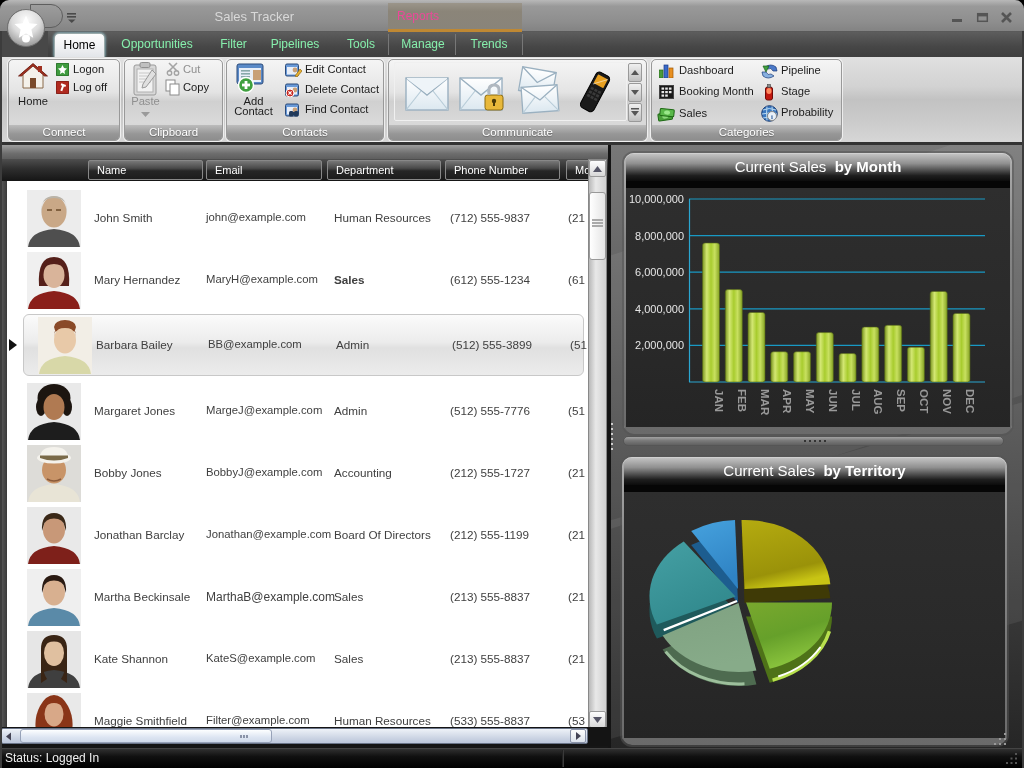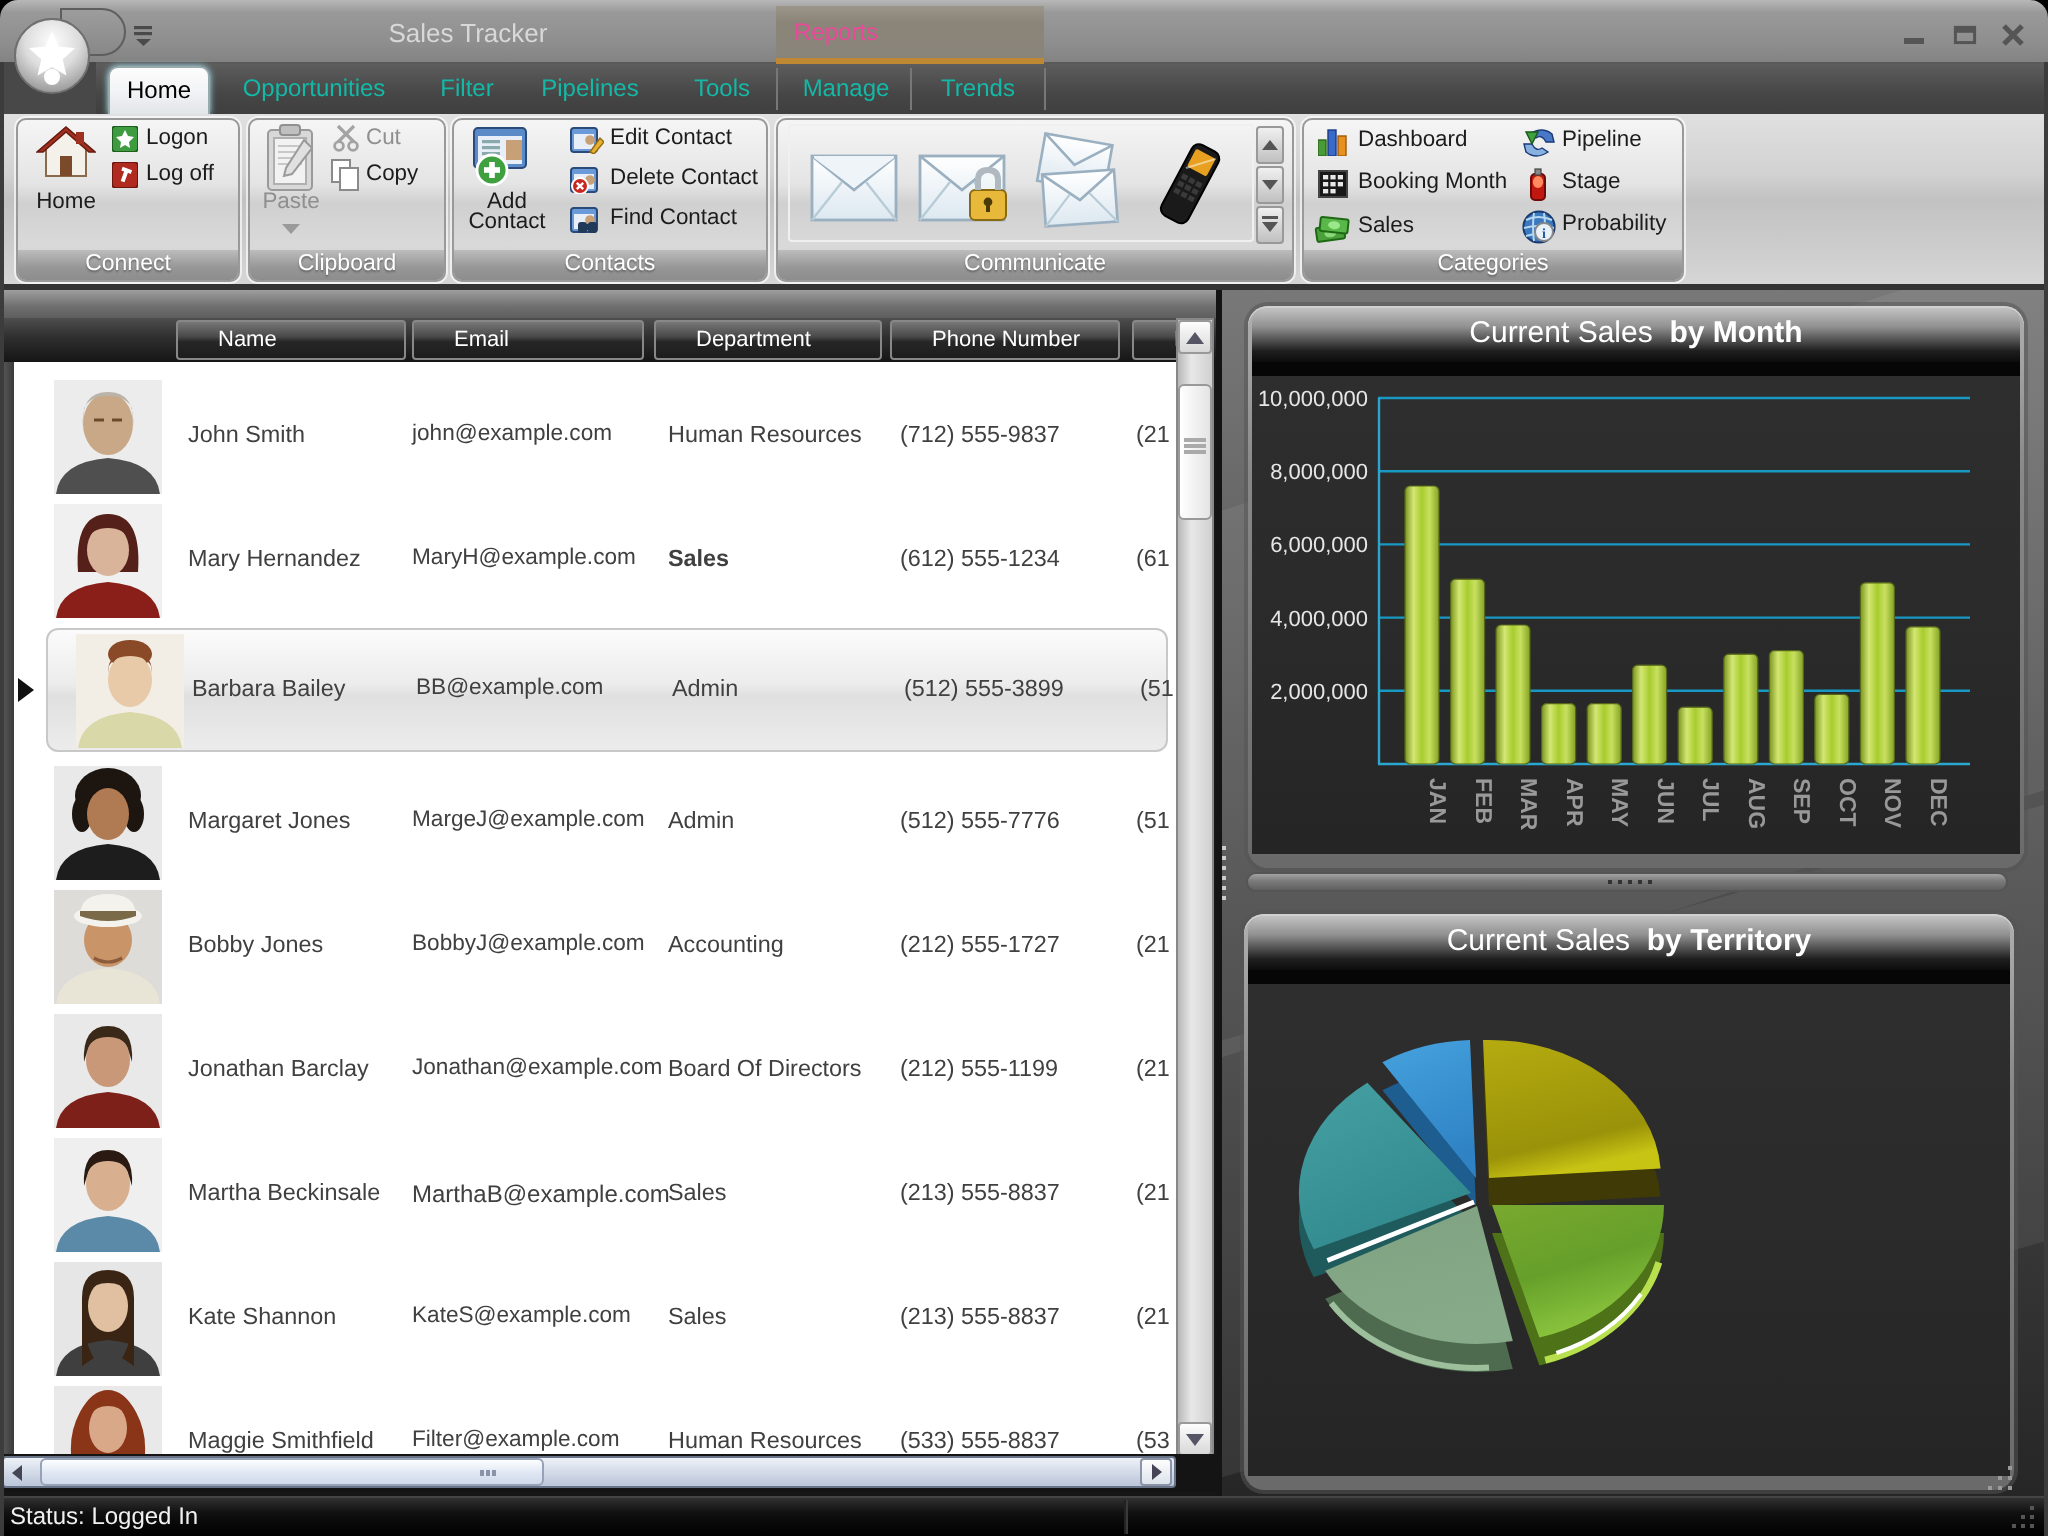--- a/index.html
+++ b/index.html
@@ -2,36 +2,36 @@
 <html><head><meta charset="utf-8"><style>
 *{margin:0;padding:0;box-sizing:border-box}
 body{width:1024px;height:768px;overflow:hidden;font-family:"Liberation Sans",sans-serif;background:#000;position:relative}
 .abs{position:absolute}
 #titlebar{position:absolute;left:0;top:0;width:1024px;height:32px;background:linear-gradient(#b8b8b8,#999 20%,#8e8e8e 70%,#838383);border-radius:9px 9px 0 0;border-bottom:1px solid #5a5a5a}
 #tabstrip{position:absolute;left:0;top:32px;width:1024px;height:25px;background:linear-gradient(#5d5d5d,#464646 60%,#3f3f3f)}
 #ribbon{position:absolute;left:0;top:57px;width:1024px;height:88px;background:linear-gradient(#e0e0e0,#d2d2d2 35%,#c2c2c2 50%,#cbcbcb 75%,#d6d6d6);border-bottom:3px solid #333}
 .grp{position:absolute;top:59px;height:82px;border:1px solid #999;border-radius:5px;background:linear-gradient(#f5f5f5,#e4e4e4 40%,#d0d0d0 52%,#d9d9d9 78%,#cfcfcf);box-shadow:0 0 0 1px rgba(255,255,255,.65)}
 .grplbl{position:absolute;left:0;bottom:0;width:100%;height:15px;border-radius:0 0 4px 4px;background:linear-gradient(#bcbcbc,#969696 60%,#8d8d8d);color:#fff;font-size:11.5px;text-align:center;line-height:14px;text-shadow:0 1px 1px #666}
 .rtxt{position:absolute;font-size:11.2px;color:#1c1c1c;white-space:nowrap}
-.tab{position:absolute;top:33px;font-size:12px;color:#14b8a6;text-align:center}
+.tab{position:absolute;top:33px;font-size:12px;color:#86efac;text-align:center}
 .ct{position:absolute;font-size:11.7px;color:#404040;white-space:nowrap}
-.hc{position:absolute;top:160px;height:20px;background:linear-gradient(#777 0%,#4a4a4a 40%,#262626 55%,#1d1d1d);border:1px solid #888;border-radius:2px;color:#fff;font-size:11px;line-height:18px;padding-left:20px}
+.hc{position:absolute;top:160px;height:20px;background:linear-gradient(#777 0%,#4a4a4a 40%,#262626 55%,#1d1d1d);border:1px solid #888;border-radius:2px;color:#fff;font-size:11px;line-height:18px;padding-left:8px}
 .cpanel{position:absolute;border-radius:10px;background:linear-gradient(#b0b0b0,#888 30%,#6a6a6a);box-shadow:0 0 0 2px #55555588, inset 0 1px 0 #d0d0d0}
 .ctitle{position:absolute;left:2px;top:1px;right:2px;height:27px;border-radius:8px 8px 0 0;background:linear-gradient(#c2c2c2,#909090 35%,#555 58%,#1e1e1e 80%,#0c0c0c);color:#fff;font-size:15px;text-align:center;line-height:26px}
 .cblack{position:absolute;left:2px;right:2px;top:28px;height:7px;background:#060606}
 .cbody{position:absolute;left:2px;right:2px;top:35px;background:linear-gradient(#2e2e2e,#2a2a2a 55%,#252525)}
 svg{display:block}
 </style></head>
 <body>
 
 <div id="titlebar"></div>
 <div class="abs" style="left:388px;top:3px;width:134px;height:27px;background:linear-gradient(#9b958a,#8b8579 30%,#89847a)"></div>
 <div class="abs" style="left:388px;top:29px;width:134px;height:2.5px;background:#bf8833"></div>
 <div class="abs" style="left:397px;top:9px;font-size:12px;color:#ec4899">Reports</div>
-<div class="abs" style="left:174px;top:9px;width:120px;text-align:center;font-size:13px;color:#d8d8d8">Sales Tracker</div>
+<div class="abs" style="left:174px;top:9px;width:120px;text-align:right;font-size:13px;color:#d8d8d8">Sales Tracker</div>
 
 <div class="abs" style="left:30px;top:4px;width:33px;height:24px;background:linear-gradient(#9d9d9d,#888);border:1px solid #5e5e5e;border-radius:0 14px 14px 0"></div>
 <svg class="abs" style="left:7px;top:9px" width="38" height="38" viewBox="0 0 38 38">
  <defs>
       <radialGradient id="orb" cx="50%" cy="30%" r="75%">
    <stop offset="0" stop-color="#fdfdfd"></stop>
         <stop offset="0.5" stop-color="#dcdcdc"></stop>
         <stop offset="1" stop-color="#8e8e8e"></stop>
       </radialGradient>
     </defs>

